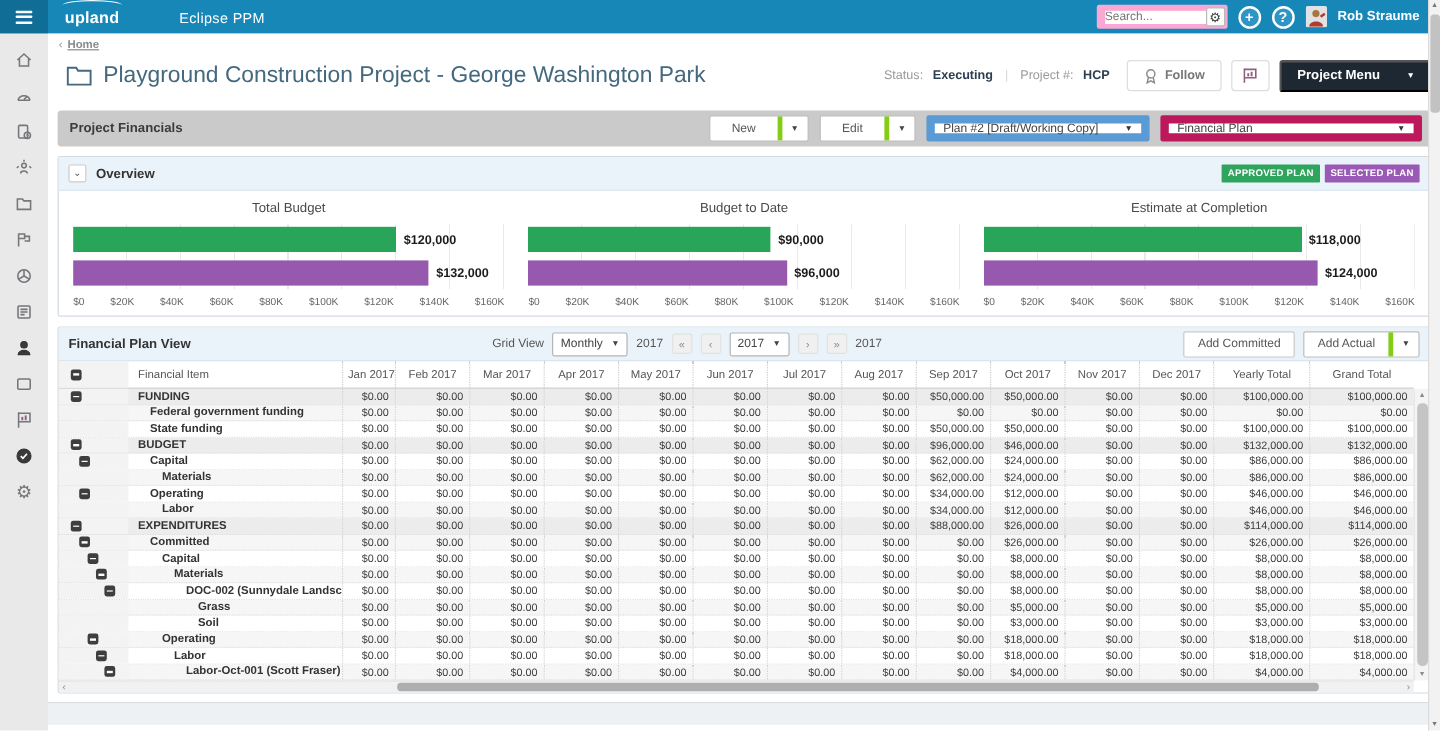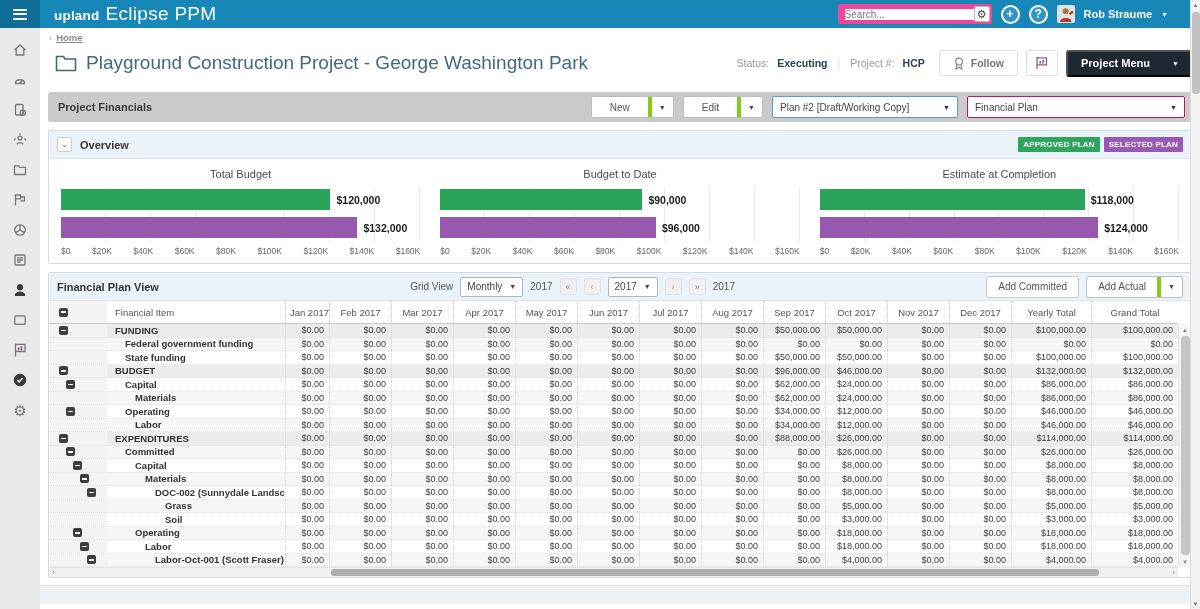--- a/index.html
+++ b/index.html
@@ -1,28 +1,28 @@
 <!DOCTYPE html>
 <html><head>
 <meta charset="utf-8">
 <style>
   *{box-sizing:border-box;margin:0;padding:0;}
   html,body{width:1200px;height:609px;overflow:hidden;font-family:"Liberation Sans",sans-serif;background:#fff;}
   .app{position:relative;width:1200px;height:609px;background:#fff;overflow:hidden;}
 
   
-  .topbar{height:28px;background:#1787b8;display:flex;align-items:center;padding-right:32px;}
+  .topbar{height:28px;background:#1787b8;display:flex;align-items:center;padding-right:1px;}
   .hamburger{width:40px;height:28px;background:#0f6d96;display:flex;flex-direction:column;align-items:center;justify-content:center;gap:2.5px;cursor:pointer;}
   .hamburger i{display:block;width:14px;height:2px;background:#fff;border-radius:1px;}
   .logo{margin-left:14px;display:flex;align-items:baseline;gap:6px;color:#fff;position:relative;}
   .logo .swoosh{position:absolute;top:-7px;left:-2px;width:50px;height:9px;border-top:1.5px solid #fff;border-radius:50%;}
   .logo-upland{font-size:13.5px;font-weight:700;letter-spacing:.2px;}
-  .logo-product{font-size:19px;font-weight:400;letter-spacing:.3px;}
+  .logo-product{font-size:12px;font-weight:400;letter-spacing:.3px;margin-left:44px;}
   .topbar-right{margin-left:auto;display:flex;align-items:center;gap:9px;}
-  .search{width:154px;height:20px;background:#ec4899;border-radius:2px;display:flex;align-items:center;padding:0 2px 0 7px;}
+  .search{width:109px;height:20px;background:#f9a8d4;border-radius:2px;display:flex;align-items:center;padding:0 2px 0 7px;}
   .search input{border:none;outline:none;flex:1;min-width:0;font-size:10px;color:#666;font-family:"Liberation Sans",sans-serif;}
   .search-gear{width:16px;height:16px;border:1px solid #b9b9b9;border-radius:2px;display:flex;align-items:center;justify-content:center;font-size:11px;color:#444;cursor:pointer;background:#fff;flex:none;}
   .circle-btn{width:19px;height:19px;border:2px solid #fff;border-radius:50%;background:#2e95c5;color:#fff;font-size:12px;font-weight:700;display:flex;align-items:center;justify-content:center;cursor:pointer;}
   .avatar{width:18px;height:18px;border-radius:2px;overflow:hidden;flex:none;}
   .user-name{color:#fff;font-size:11px;font-weight:600;}
   .tb-caret{color:#fff;font-size:7px;}
 
   
   .body-row{display:flex;height:581px;}
   .sidebar{width:40px;background:#e9e9e9;display:flex;flex-direction:column;align-items:center;padding-top:7px;flex:none;}
@@ -47,21 +47,21 @@
   .btn-project-menu{height:27px;background:#1d2833;border-radius:3px;color:#fff;display:flex;align-items:center;padding:0 13px;gap:22px;font-weight:600;font-size:11px;cursor:pointer;}
   .btn-project-menu .caret{font-size:7px;}
 
   
   .gray-bar{margin:10px 2px 0;height:30px;background:#cacaca;border-radius:3px;display:flex;align-items:center;padding:0 7px 0 10px;}
   .gray-title{font-size:11px;font-weight:700;color:#3b3b3b;}
   .gray-right{margin-left:auto;display:flex;align-items:center;gap:9px;}
   .split-btn{display:flex;height:22px;background:#fff;border:1px solid #bdbdbd;border-radius:2px;font-size:10px;color:#555;cursor:pointer;}
   .split-main{padding:0 18px;display:flex;align-items:center;border-right:4px solid #84cc16;}
   .split-caret{width:21px;display:flex;align-items:center;justify-content:center;font-size:7px;color:#444;}
-  .sel{height:22px;background:#fff;border:1px solid #be185d;border-radius:2px;display:flex;align-items:center;font-size:10px;color:#444;padding:0 7px;cursor:pointer;}
+  .sel{height:22px;background:#fff;border:7px solid #be185d;border-radius:2px;display:flex;align-items:center;font-size:10px;color:#444;padding:0 7px;cursor:pointer;}
   .sel .sel-caret{margin-left:auto;font-size:7px;color:#333;padding-left:8px;}
   .sel.blue{border-color:#5b9bd5;width:186px;}
   .sel.wide{width:218px;}
 
   
   .card{margin:8px 2px 0;border:1px solid #d3dbe2;border-radius:2px;background:#fff;}
   .card-header{height:28px;background:#ebf3fa;border-bottom:1px solid #dae5ef;display:flex;align-items:center;padding:0 8px;gap:8px;}
   .collapse-box{width:15px;height:15px;background:#fff;border:1px solid #ccc;border-radius:2px;font-size:8px;color:#666;display:flex;align-items:center;justify-content:center;cursor:pointer;}
   .card-title{font-size:11px;font-weight:700;color:#333;}
   .legend{margin-left:auto;display:flex;gap:4px;}

